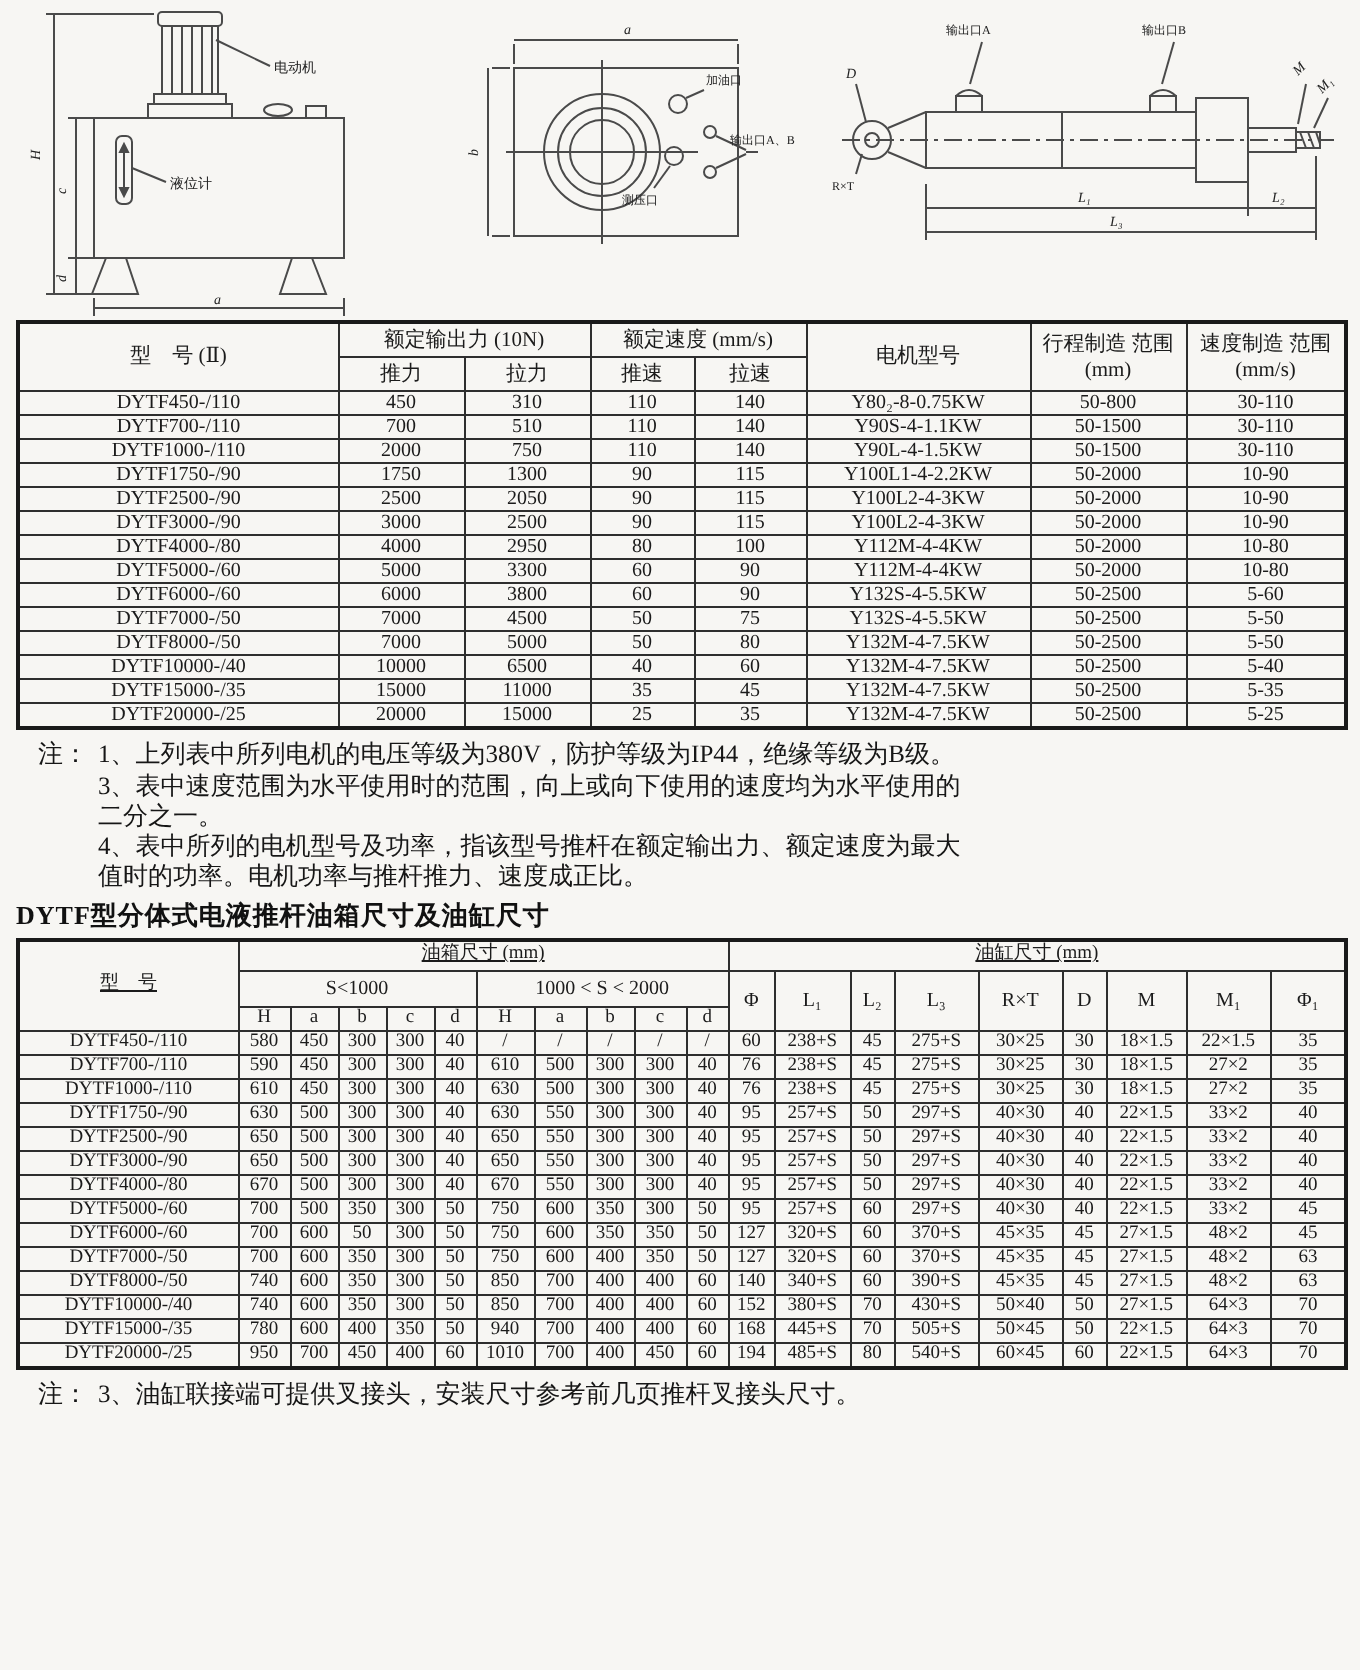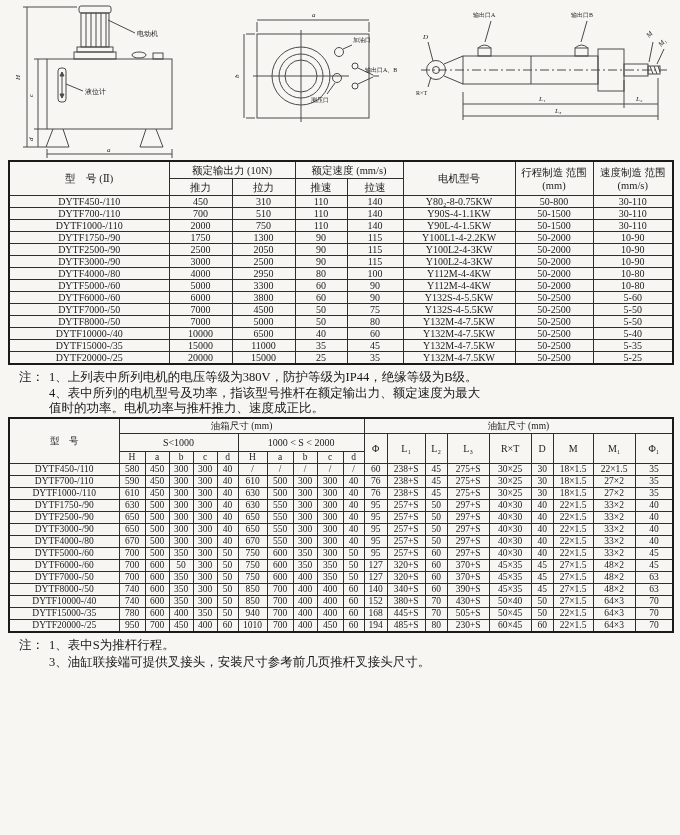--- a/index.html
+++ b/index.html
@@ -33,21 +33,21 @@
     border:1px solid #2e2e2e;
     text-align:center; vertical-align:middle;
     font-weight:normal; padding:0;
     overflow:hidden; white-space:nowrap;
     color:#1b1b1b;
   }
   .t1 td { font-size:10px; height:11px; line-height:11px; }
   .t1 th { font-size:10.5px; height:16px; line-height:13px; }
   .t2 td { font-size:9.5px; height:11px; line-height:11px; }
   .t2 th { font-size:9.5px; line-height:11px; }
-  .t2 tr.hr1 th { height:14px; }
+  .t2 tr.hr1 th { height:14px;text-decoration:underline; }
   .t2 tr.hr2 th { height:17px; font-size:10px; }
   .t2 tr.hr3 th { height:11px; }
   th.wrap { white-space:normal;font-family:Liberation Serif, serif; }
 
   
   .notes { position:relative; font-size:12.5px; line-height:1.18; margin:5px 0 2px 12px; color:#161616; }
   .notes .prefix { position:absolute; left:0; top:0; }
   .notes .items { padding-left:30px; }
   .notes1 { width:468px; }
   .notes1 .item { margin-bottom:1px; }
@@ -346,24 +346,26 @@
           <td>50-2500</td>
           <td>5-25</td>
         </tr>
       </tbody>
   </table>
 
   <div class="notes notes1">
     <span class="prefix">注：</span>
     <div class="items">
       <div class="item">1、上列表中所列电机的电压等级为380V，防护等级为IP44，绝缘等级为B级。</div>
+      <div class="item">3、表中速度范围为水平使用时的范围，向上或向下使用的速度均为水平使用的二分之一。</div>
       <div class="item">4、表中所列的电机型号及功率，指该型号推杆在额定输出力、额定速度为最大值时的功率。电机功率与推杆推力、速度成正比。</div>
     </div>
   </div>
 
+  <div class="sec-title">DYTF型分体式电液推杆油箱尺寸及油缸尺寸</div>
 
   <table class="t2">
     <colgroup>
       <col style="width:110px">
       <col style="width:26px">
         <col style="width:24px">
         <col style="width:24px">
         <col style="width:24px">
         <col style="width:21px">
       <col style="width:29px">
@@ -708,31 +710,30 @@
           <td>400</td>
           <td>60</td>
           <td>1010</td>
           <td>700</td>
           <td>400</td>
           <td>450</td>
           <td>60</td>
           <td>194</td>
           <td>485+S</td>
           <td>80</td>
-          <td>230+S</td>
+          <td>540+S</td>
           <td>60×45</td>
           <td>60</td>
           <td>22×1.5</td>
           <td>64×3</td>
           <td>70</td>
         </tr>
       </tbody>
   </table>
 
   <div class="notes notes2">
     <span class="prefix">注：</span>
     <div class="items">
-      <div class="item">1、表中S为推杆行程。</div>
       <div class="item">3、油缸联接端可提供叉接头，安装尺寸参考前几页推杆叉接头尺寸。</div>
     </div>
   </div>
 
 </div>
 
 </body></html>

